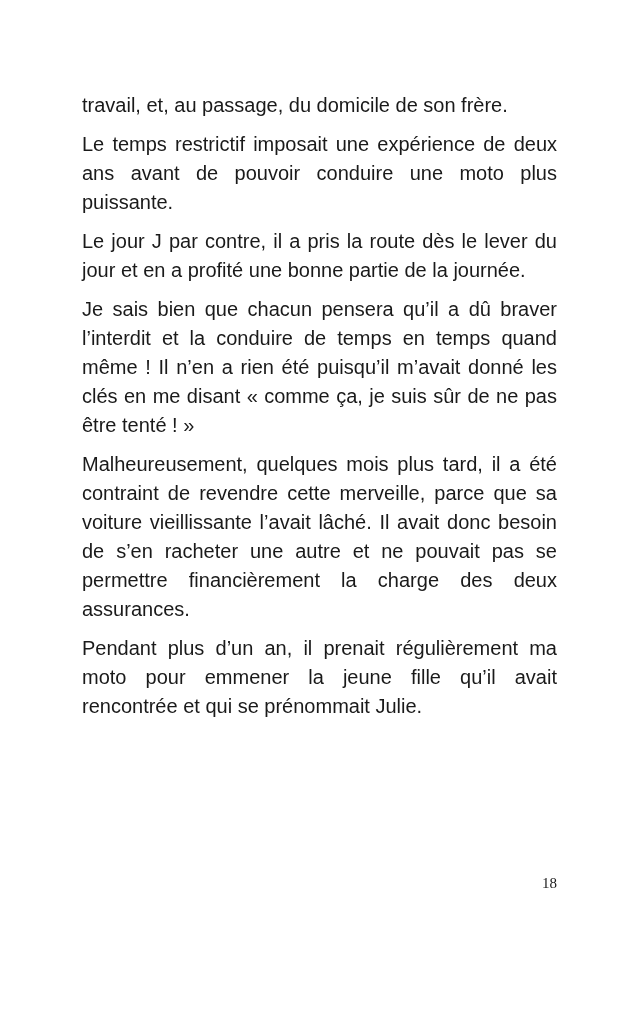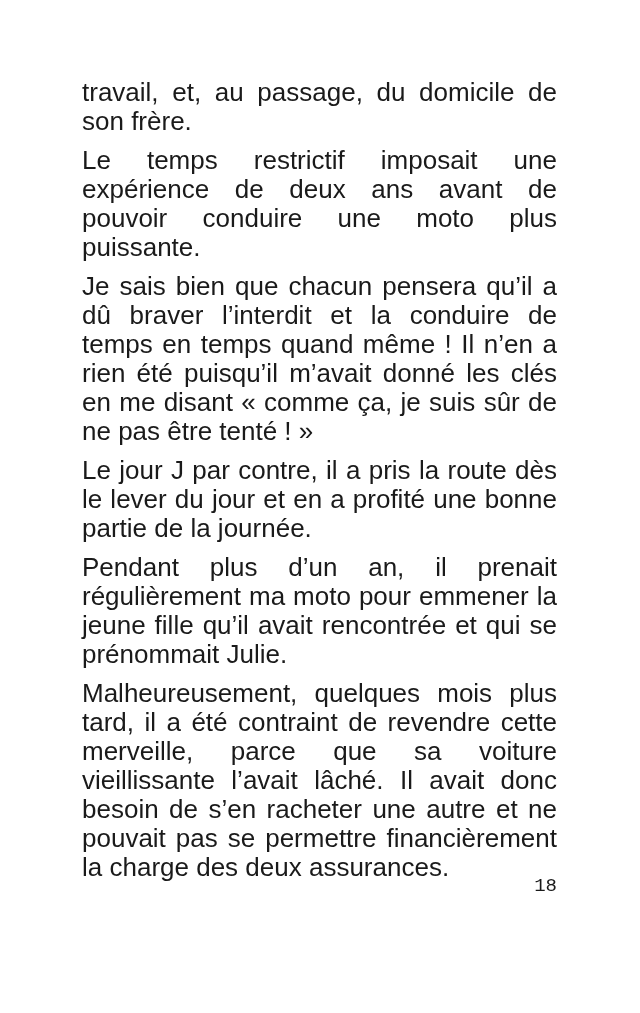--- a/index.html
+++ b/index.html
@@ -1,44 +1,44 @@
 <!DOCTYPE html>
 <html><head>
 <meta charset="utf-8">
 <style>
   html, body { margin: 0; padding: 0; background: #ffffff; }
   body { width: 640px; height: 1013px; position: relative; overflow: hidden; }
   .page {
     position: absolute;
     left: 82px;
-    top: 78px;
+    top: 91px;
     width: 475px;
     font-family: "Liberation Sans", sans-serif;
-    font-size: 26px;
+    font-size: 20px;
     line-height: 29px;
     color: #1a1a1a;
   }
   .para {
     margin: 0 0 10px 0;
     text-align: justify;
   }
   .page-number {
     position: absolute;
     right: 83px;
     top: 875px;
-    font-family: Liberation Mono, monospace;
-    font-size: 19px;
+    font-family: Liberation Serif, serif;
+    font-size: 15px;
     color: #1a1a1a;
   }
 </style>
 </head>
 <body>
 
 <div class="page">
   <p class="para">travail, et, au passage, du domicile de son frère.</p>
   <p class="para">Le temps restrictif imposait une expérience de deux ans avant de pouvoir conduire une moto plus puissante.</p>
+  <p class="para">Le jour J par contre, il a pris la route dès le lever du jour et en a profité une bonne partie de la journée.</p>
   <p class="para">Je sais bien que chacun pensera qu’il a dû braver l’interdit et la conduire de temps en temps quand même ! Il n’en a rien été puisqu’il m’avait donné les clés en me disant « comme ça, je suis sûr de ne pas être tenté ! »</p>
-  <p class="para">Le jour J par contre, il a pris la route dès le lever du jour et en a profité une bonne partie de la journée.</p>
+  <p class="para">Malheureusement, quelques mois plus tard, il a été contraint de revendre cette merveille, parce que sa voiture vieillissante l’avait lâché. Il avait donc besoin de s’en racheter une autre et ne pouvait pas se permettre financièrement la charge des deux assurances.</p>
   <p class="para">Pendant plus d’un an, il prenait régulièrement ma moto pour emmener la jeune fille qu’il avait rencontrée et qui se prénommait Julie.</p>
-  <p class="para">Malheureusement, quelques mois plus tard, il a été contraint de revendre cette merveille, parce que sa voiture vieillissante l’avait lâché. Il avait donc besoin de s’en racheter une autre et ne pouvait pas se permettre financièrement la charge des deux assurances.</p>
 </div>
 
 <div class="page-number">18</div>
 
 </body></html>

